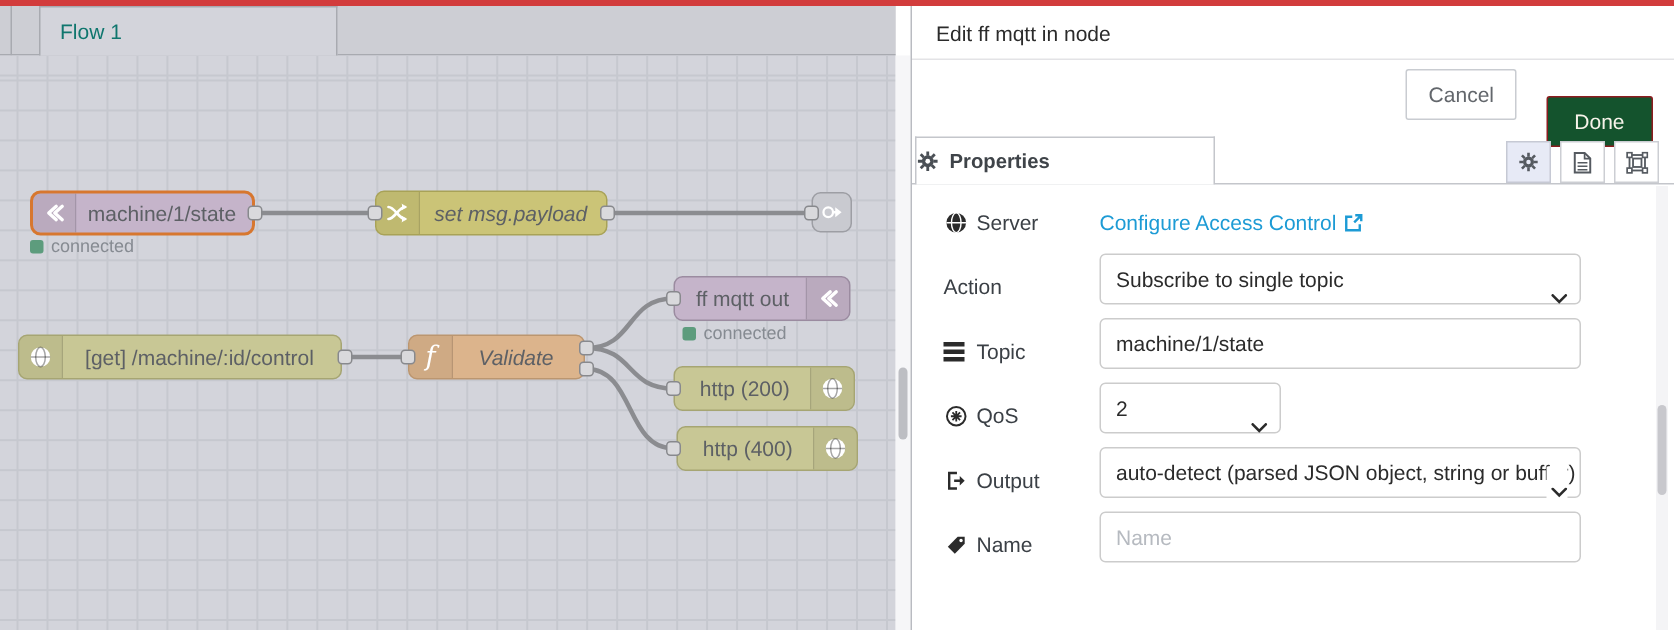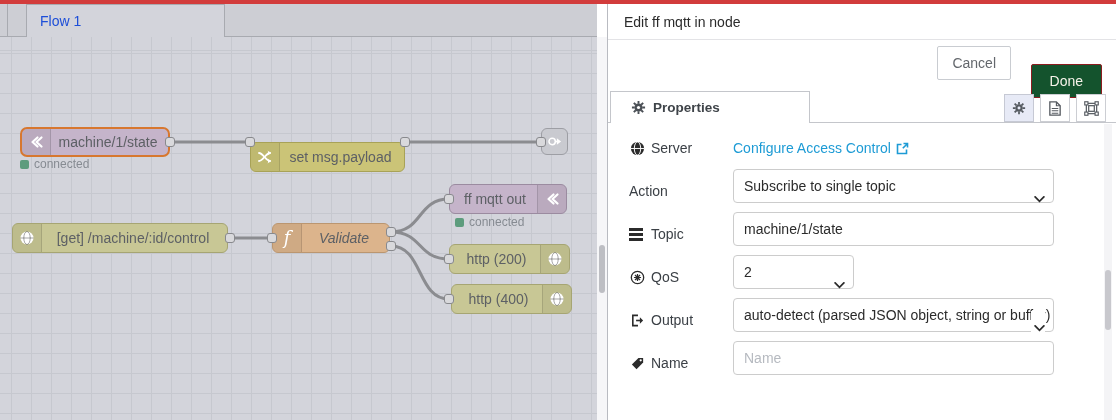--- a/index.html
+++ b/index.html
@@ -9,21 +9,21 @@
 
   
   .top-bar { position:absolute; left:0; top:0; width:1116px; height:4px; background:#d23c3c; z-index:50; }
 
   
   .flow-area { position:absolute; left:0; top:4px; width:597px; bottom:0; background:#cdced4; }
   .tab-bar { position:absolute; left:0; top:0; width:100%; height:33px; background:#cdced4; border-bottom:1px solid #a8aab0; }
   .tab-bar-sep { position:absolute; left:7px; top:0; width:1px; height:33px; background:#a8aab0; }
   .flow-tab { position:absolute; left:26px; top:0; width:199px; height:33px; background:#d3d4db;
     border:1px solid #a8aab0; border-bottom:none; z-index:2; line-height:32px; padding-left:13px;
-    color:#1d4ed8; font-size:14px; }
+    color:#0f766e; font-size:14px; }
   .grid { position:absolute; left:0; top:33px; width:100%; bottom:0; background-color:#d3d4db;
     background-image:
       repeating-linear-gradient(90deg,#c6c8cf 0 1px,transparent 1px 20px),
       repeating-linear-gradient(0deg,#c6c8cf 0 1px,transparent 1px 20px);
     background-position:11px 14px; }
 
   .node-layer { position:absolute; left:0; top:-4px; width:597px; height:420px; }
   svg.wires { position:absolute; left:0; top:0; z-index:1; }
 
   .node { position:absolute; height:30px; border-radius:6px; z-index:3; font-size:14px; color:#5d6065;
@@ -58,21 +58,21 @@
   .btn-row { position:relative; height:46px; padding:6px 14px 0 16px; }
   .btn { display:inline-block; font-size:14px; border-radius:2px; padding:8px 14px; background:#fff;
     border:1px solid #c9ccd1; cursor:pointer; }
   .btn-delete { color:#9aa0a7; border-color:#d8dbdf; }
   .btn-cancel { position:absolute; right:105px; top:6px; color:#63676c; }
   .btn-done { position:absolute; right:14px; top:6px; background:#14532d; border:1px solid #8c1c1f; color:#f7f3ea; padding:8px 18px;margin-top:18px; }
 
   .tray-tabs { position:relative; height:35px; border-bottom:1px solid #c4c6cb; margin-top:2px; }
   .props-tab { position:absolute; left:2px; bottom:-1px; width:200px; height:32px; background:#fff;
     border:1px solid #c4c6cb; border-bottom:none; z-index:2; display:flex; align-items:center; gap:7px;
-    padding-left:20px; font-size:13.5px; font-weight:bold; color:#3f4449; }
+    padding-left:0; font-size:13.5px; font-weight:bold; color:#3f4449; }
   .tab-btns { position:absolute; right:10px; bottom:0; display:flex; gap:6px; align-items:flex-end; }
   .tab-btn { width:30px; height:28px; background:#fff; border:1px solid #ccced3; display:flex;
     align-items:center; justify-content:center; cursor:pointer; }
   .tab-btn.active { background:#e7eaf6; border-color:#c6c9d4; }
 
   .form { padding:8px 27px 0 21px; }
   .form-row { display:flex; align-items:center; height:34px; margin-bottom:9px; }
   .f-label { width:104px; display:flex; align-items:center; gap:6px; font-size:14px; color:#3b4046; flex:none; }
   .f-label .ico { width:16px; display:flex; justify-content:center; flex:none; }
   .link { color:#1d9bd5; font-size:14px; text-decoration:none; display:flex; align-items:center; gap:5px; cursor:pointer; }
@@ -122,21 +122,21 @@
             </svg>
         </span>
         <span class="node-label pad-l">machine/1/state</span>
       </div>
       <div class="port" style="left:165px;top:137px;"></div>
       <div class="status" style="left:20px;top:157px;">
         <span class="status-dot"></span>
         <span>connected</span>
       </div>
 
-      <div class="node n-change" style="left:250px;top:142px;width:155px;">
+      <div class="node n-change" style="left:250px;top:127px;width:155px;font-style:italic;">
         <span class="icon-strip left">
           <svg width="16" height="16" viewBox="0 0 16 16" fill="none" stroke="#fff" stroke-width="1.8" stroke-linecap="round">
             <path d="M2 4 C6 4 9 12 13 12"></path>
               <path d="M2 12 C6 12 9 4 13 4"></path>
             <path d="M11 2.2 14 4 11 5.8" fill="#fff" stroke-width="0.5"></path>
             <path d="M11 10.2 14 12 11 13.8" fill="#fff" stroke-width="0.5"></path>
           </svg>
         </span>
         <span class="node-label pad-l">set msg.payload</span>
       </div>

